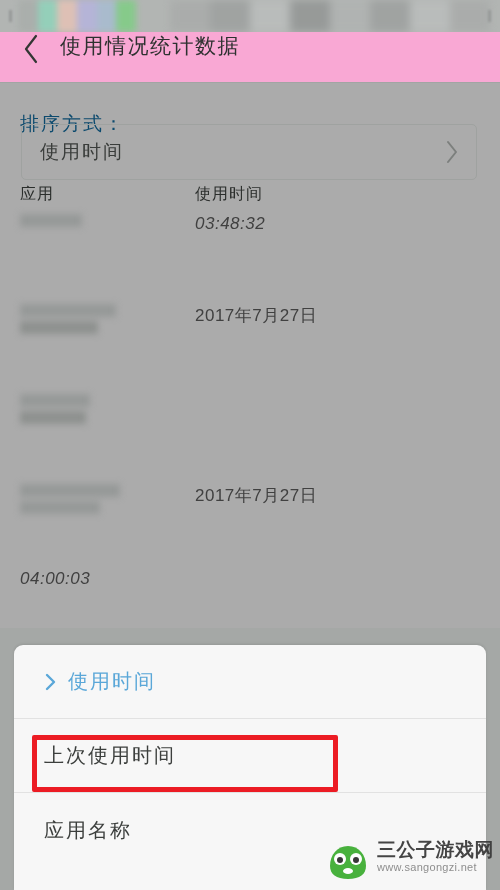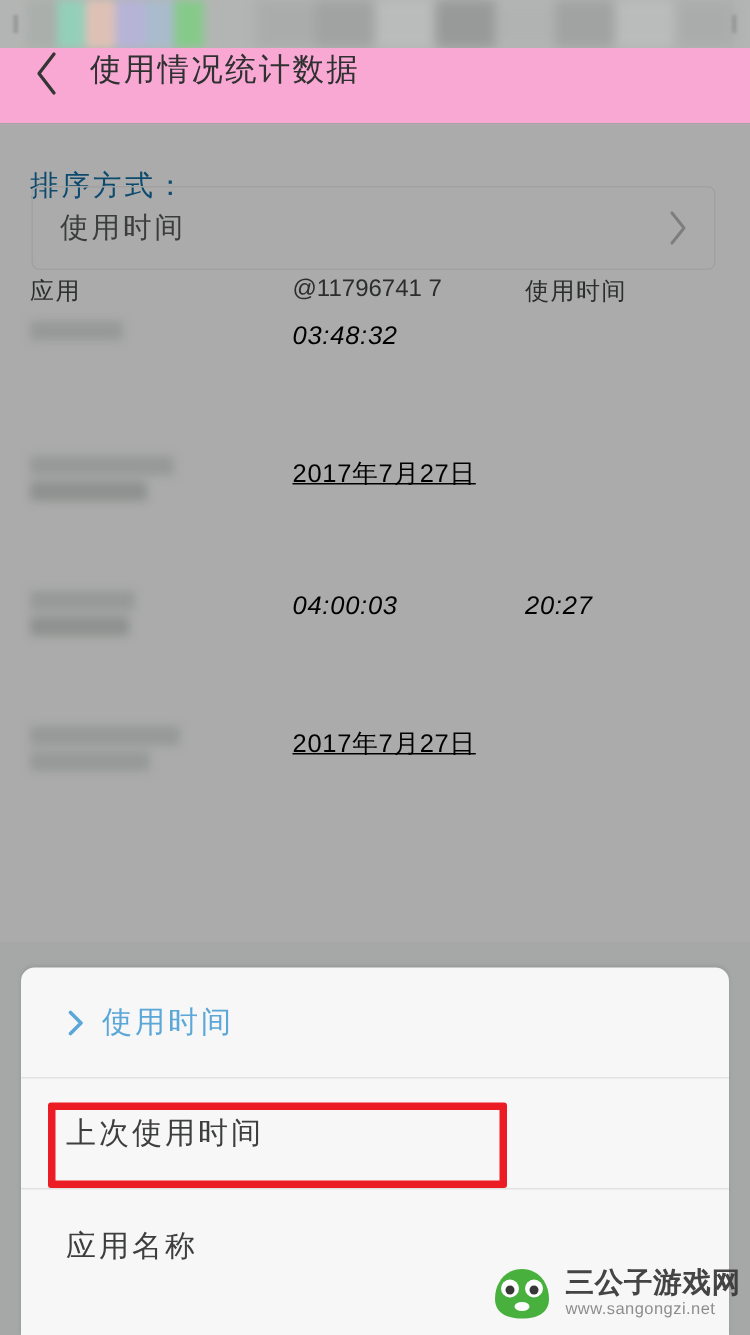--- a/index.html
+++ b/index.html
@@ -146,27 +146,27 @@
     font-size: 16px;
     color: #2b2e2c;
     letter-spacing: 1px;
     white-space: nowrap;
   }
   .thead .col-mid .cell { letter-spacing: 0; }
 
   .tbody-row { position: relative; }
   .tbody-row .cell {
     font-size: 17px;
-    color: #000000;
+    color: #404040;
     white-space: nowrap;
     font-style: italic;
     letter-spacing: .5px;
     margin-top: 24px;
   }
-  .tbody-row .cell.cjk { font-style: normal; text-decoration: underline; }
+  .tbody-row .cell.cjk { font-style: normal; }
 
   
   .blurname {
     filter: blur(3.2px);
     display: block;
   }
   .blurname i {
     display: block;
     height: 13px;
     margin-bottom: 4px;
@@ -227,21 +227,20 @@
     box-sizing: border-box;
     pointer-events: none;
   }
 
   
   .watermark {
     position: absolute;
     right: 6px;
     bottom: 6px;
     display: flex;
-    align-items: center;
     opacity: .95;
   }
   .wm-logo {
     width: 44px; height: 44px;
     margin-right: 7px;
     position: relative;
   }
   .wm-text { line-height: 1; }
   .wm-title {
     font-size: 19px;
@@ -299,21 +298,20 @@
     <svg width="16" height="26" viewBox="0 0 16 26" aria-hidden="true">
       <path d="M4 3 L12 13 L4 23" fill="none" stroke="#7c7f7d" stroke-width="2" stroke-linecap="round" stroke-linejoin="round"></path>
     </svg>
   </span>
 </div>
 
 <div class="table">
 
   <div class="trow thead">
     <div class="col-app"><span class="cell">应用</span></div>
-    <div class="col-mid"><span class="cell">@11796741 7</span></div>
     <div class="col-usage"><span class="cell">使用时间</span></div>
   </div>
 
   <div class="trow tbody-row" style="height:94px;padding-top:4px;">
     <div class="col-app">
       <span class="blurname">
         <i style="width:62px;"></i>
       </span>
     </div>
     <div class="col-mid"><span class="cell">03:48:32</span></div>
@@ -323,21 +321,21 @@
     <div class="col-app">
       <span class="blurname">
         <i style="width:96px;"></i>
           <i style="width:78px;background:#8e918f;"></i>
       </span>
     </div>
     <div class="col-mid"><span class="cell cjk">2017年7月27日</span></div>
   </div>
 
 
-  <div class="trow tbody-row" style="height:90px;">
+  <div class="trow tbody-row" style="height:90px;flex-direction:column;">
     <div class="col-app">
       <span class="blurname">
         <i style="width:70px;"></i>
           <i style="width:66px;background:#8e918f;"></i>
       </span>
     </div>
     <div class="col-mid"><span class="cell">04:00:03</span></div>
     <div class="col-usage"><span class="cell">20:27</span></div>
   </div>
 

